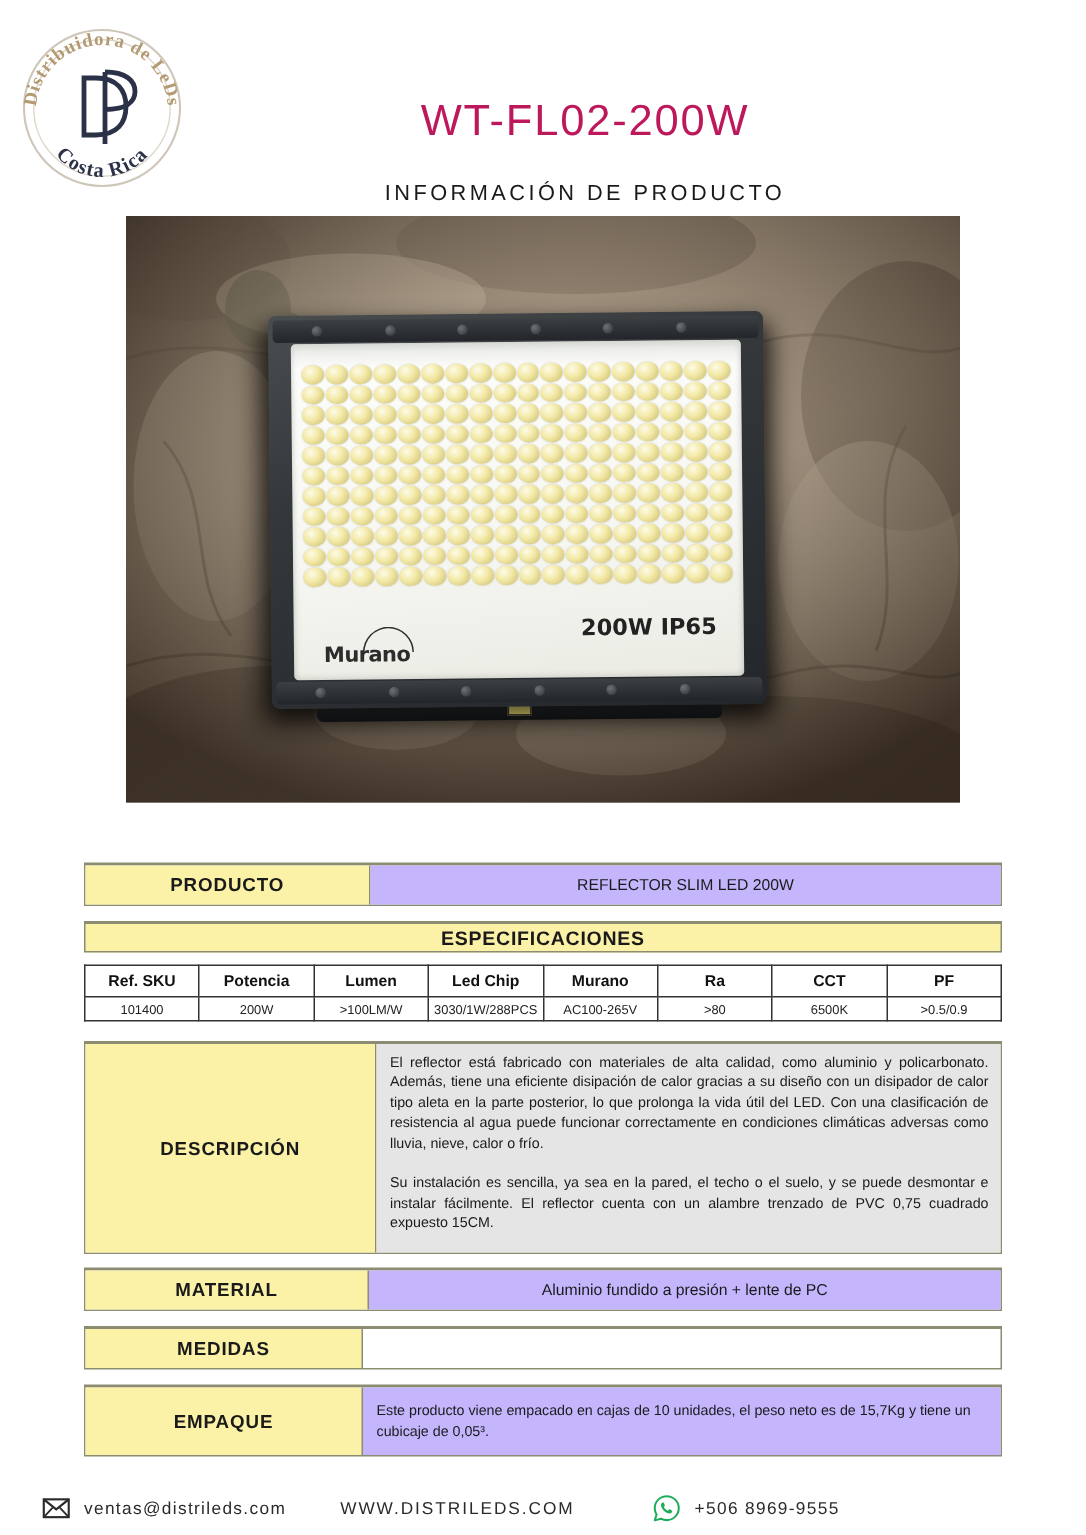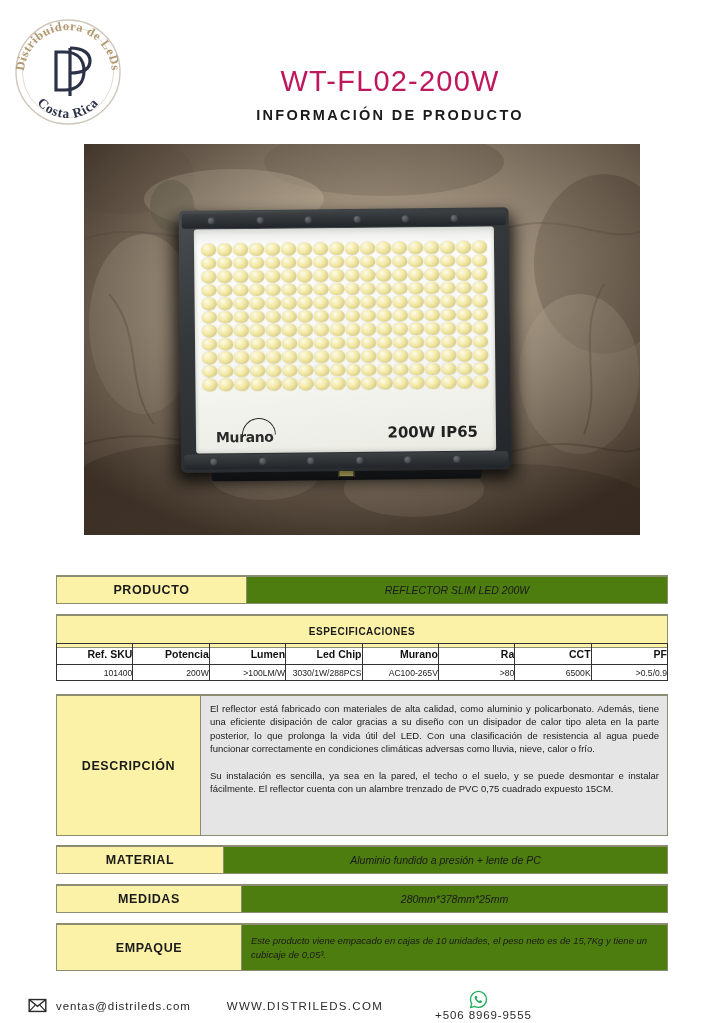--- a/index.html
+++ b/index.html
@@ -18,22 +18,22 @@
   }
   .logo svg { width: 112px; height: 112px; display: block; }
 
   
   .header { position: absolute; left: 130px; top: 66px; width: 520px; text-align: center; }
   .title {
     font-size: 29px; font-weight: 400; color: #be185d;
     letter-spacing: 1.2px; line-height: 1.1;
   }
   .subtitle {
-    margin-top: 9px;
-    font-size: 14.5px; font-weight: 700; color: #1a1a1a;
+    margin-top: 23px;
+    font-size: 14.5px; font-weight: 400; color: #1a1a1a;
     letter-spacing: 2.3px;
   }
 
   
   .photo {
     position: absolute; left: 84px; top: 144px;
     width: 556px; height: 391px;
     overflow: hidden;
     background: #1a130d;
   }
@@ -97,21 +97,21 @@
     font-size: 14px; font-weight: 700; color: #2c2c2c;
     font-family: "DejaVu Sans", sans-serif; letter-spacing: -0.4px;
   }
   .brand-murano .arc {
     position: absolute; left: 26px; top: -11px;
     width: 34px; height: 17px;
     border: 1.4px solid #2c2c2c; border-bottom: none;
     border-radius: 17px 17px 0 0;
   }
   .watt-ip {
-    position: absolute; right: 18px; bottom: 10px;
+    position: absolute; right: 18px; bottom: 24px;
     font-size: 15px; font-weight: 700; color: #222;
     font-family: "DejaVu Sans", sans-serif;
     text-align: right;
   }
   .lamp-base {
     position: absolute; left: 30px; right: 30px; bottom: -9px; height: 13px;
     background: linear-gradient(180deg, #2a2d30, #111315);
     border-radius: 0 0 4px 4px;
   }
   .lamp-connector {
@@ -129,73 +129,73 @@
   
   .tbl { position: absolute; left: 56px; width: 612px; }
   .row { display: flex; border: 1px solid #8c8c72; border-top-width: 2px; }
   .cell-label {
     background: #fbf2a8;
     display: flex; align-items: center; justify-content: center;
     font-size: 12.5px; font-weight: 700; color: #1a1a1a; letter-spacing: 0.6px;
     border-right: 1px solid #8c8c72;
   }
   .cell-value {
-    flex: 1; background: #4d7c0f;
+    flex: 1; background: #c4b5fd;
     display: flex; align-items: center; justify-content: center;
-    font-size: 10.5px; color: #1a1a1a; text-align: center; font-style: italic;
+    font-size: 10.5px; color: #1a1a1a; text-align: center;
   }
 
   #producto-row { top: 575px; height: 29px; }
   #producto-row .cell-label { width: 190px; }
 
   #espec-header {
-    top: 614px; height: 34px;
+    top: 614px; height: 21px;
     background: #fbf2a8;
     border: 1px solid #8c8c72; border-top-width: 2px;
     display: flex; align-items: center; justify-content: center;
-    font-size: 10px; font-weight: 700; color: #1a1a1a; letter-spacing: 0.5px;
+    font-size: 13px; font-weight: 700; color: #1a1a1a; letter-spacing: 0.5px;
   }
 
   #spec-table { top: 643px; }
   #spec-table table { width: 100%; border-collapse: collapse; table-layout: fixed; }
   #spec-table th, #spec-table td {
-    border: 1px solid #333; text-align: right; padding: 0;
+    border: 1px solid #333; text-align: center; padding: 0;
   }
   #spec-table th { height: 21px; font-size: 10.5px; font-weight: 700; color: #111; }
   #spec-table td { height: 16px; font-size: 8.6px; color: #222; }
 
   #desc-row { top: 694px; height: 142px; align-items: stretch; }
-  #desc-row .cell-label { width: 144px; }
+  #desc-row .cell-label { width: 194px; }
   #desc-row .desc-body {
     flex: 1; background: #e5e5e5; padding: 6px 8px 6px 9px;
     font-size: 9.5px; line-height: 1.42; color: #1a1a1a;
     text-align: justify;
   }
   #desc-row .desc-body p + p { margin-top: 13px; }
 
   #material-row { top: 845px; height: 29px; }
-  #material-row .cell-label { width: 167px; }
+  #material-row .cell-label { width: 189px; }
   #medidas-row { top: 884px; height: 29px; }
   #medidas-row .cell-label { width: 185px; }
   #empaque-row { top: 923px; height: 48px; }
   #empaque-row .cell-label { width: 185px; }
   #empaque-row .cell-value {
     justify-content: flex-start; text-align: left;
     padding: 0 10px 0 9px; font-size: 9.5px; line-height: 1.45;
   }
 
   
   .footer {
     position: absolute; left: 0; top: 988px; width: 724px; height: 35px;
     display: flex; align-items: center;
   }
   .fitem { display: flex; align-items: center; }
   .fitem.email { margin-left: 28px; }
   .fitem.web { margin-left: 36px; }
-  .fitem.phone { margin-left: 52px; flex-direction: column; }
+  .fitem.phone { margin-left: 52px; }
   .ficon { width: 19px; height: 19px; margin-right: 9px; flex: 0 0 auto; }
   .ficon svg { width: 19px; height: 19px; display: block; }
   .ftext { font-size: 11.5px; color: #2a2a2a; letter-spacing: 0.9px; }
   .ftext.web { font-weight: 400; letter-spacing: 1.3px; }
 </style>
 </head>
 <body>
 
 <div class="page">
 
@@ -550,21 +550,20 @@
       </div>
   </div>
 
   <div class="tbl row" id="material-row">
     <div class="cell-label">MATERIAL</div>
     <div class="cell-value">Aluminio fundido a presión + lente de PC</div>
   </div>
 
   <div class="tbl row" id="medidas-row">
     <div class="cell-label">MEDIDAS</div>
-    <div class="cell-value">280mm*378mm*25mm</div>
   </div>
 
   <div class="tbl row" id="empaque-row">
     <div class="cell-label">EMPAQUE</div>
     <div class="cell-value">Este producto viene empacado en cajas de 10 unidades, el peso neto es de 15,7Kg y tiene un cubicaje de 0,05³.</div>
   </div>
 
   <div class="footer">
     <div class="fitem email">
       <span class="ficon">

